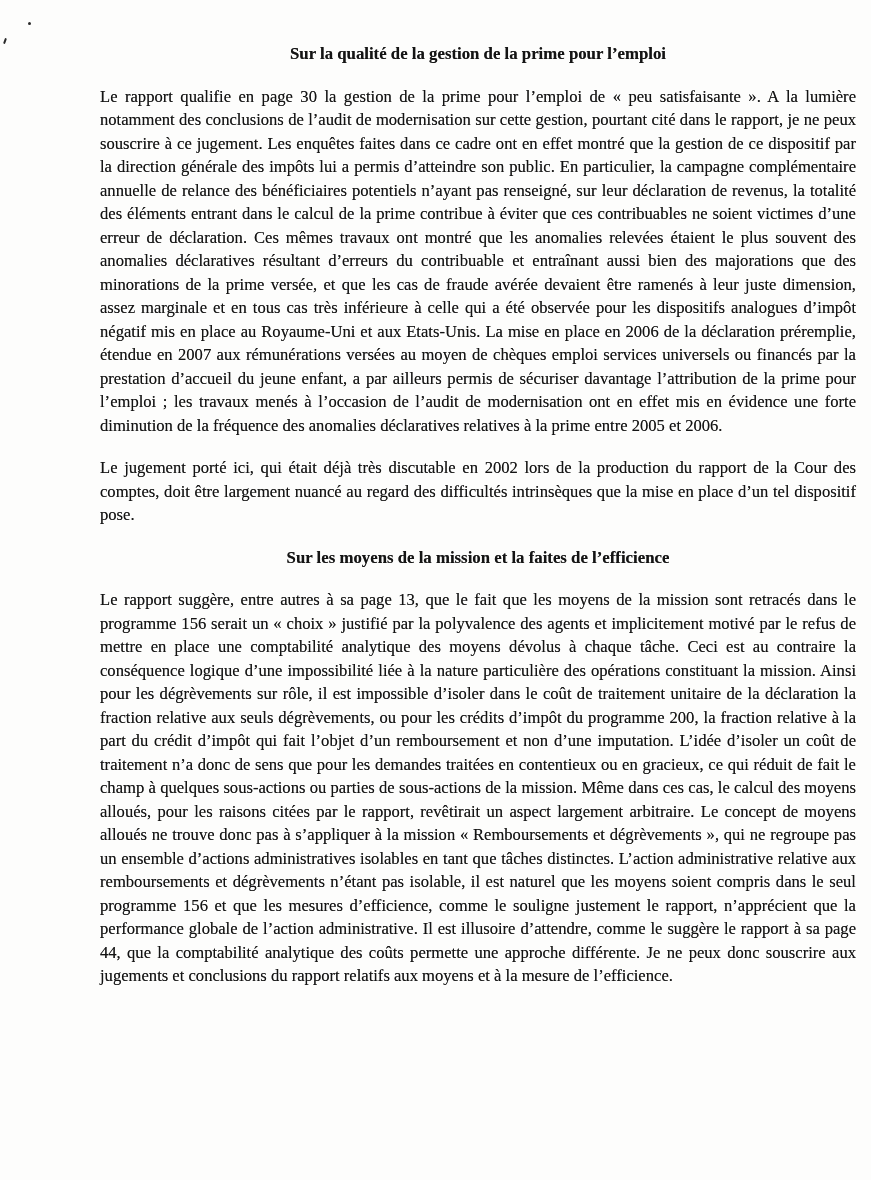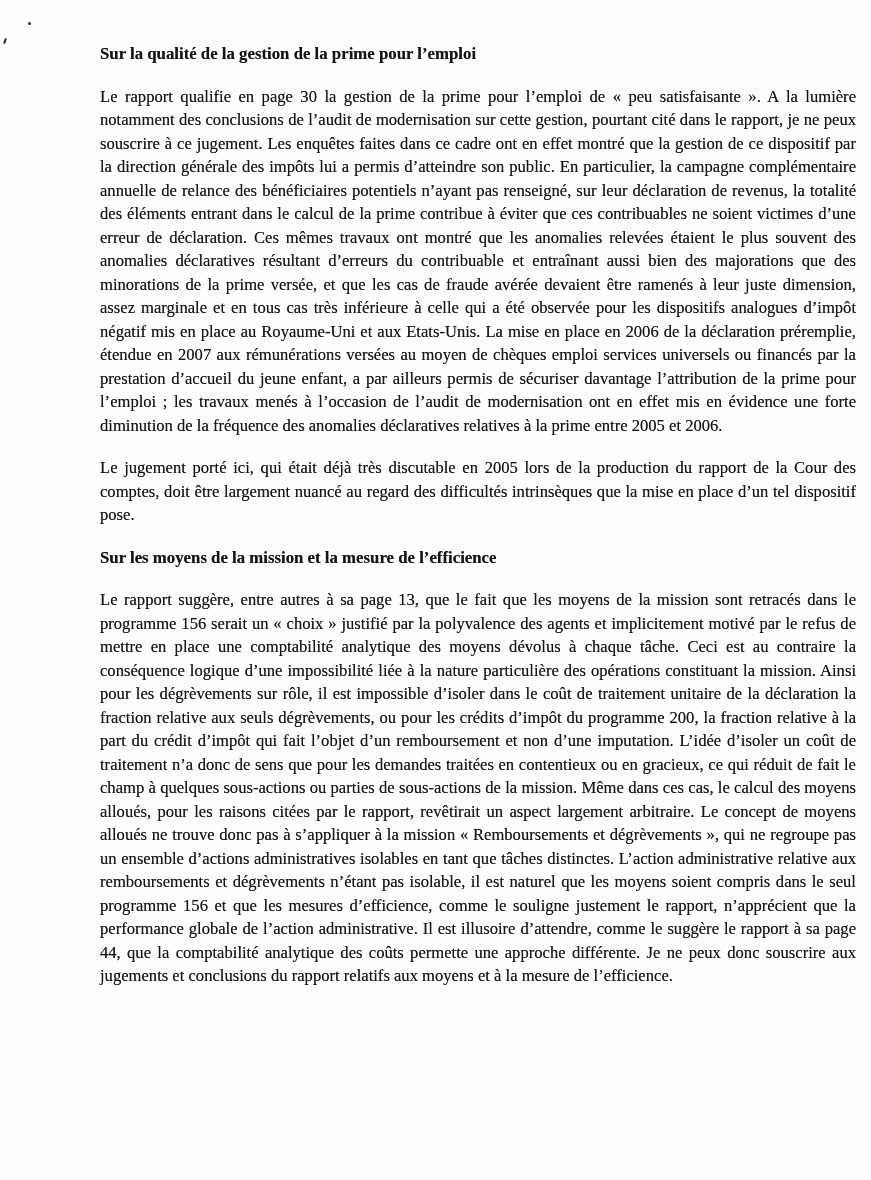--- a/index.html
+++ b/index.html
@@ -21,21 +21,21 @@
     top: 42px;
     width: 756px;
     font-size: 16.6px;
     line-height: 23.5px;
     text-align: justify;
     text-shadow: 0 0 0.3px rgba(0,0,0,0.55); 
   }
   .heading {
     font-size: 16.8px;
     font-weight: bold;
-    text-align: left;
+    text-align: center;
     margin: 0 0 19px 0;
   }
   .para {
     margin: 0 0 19px 0;
   }
   .para:last-child {
     margin-bottom: 3px;
   }
   
   .artifact {
@@ -63,19 +63,19 @@
 
 <span class="artifact speck-dot"></span>
 <span class="artifact speck-tick"></span>
 
 <div class="page-content">
 
   <h2 class="heading">Sur la qualité de la gestion de la prime pour l’emploi</h2>
 
   <p class="para">Le rapport qualifie en page 30 la gestion de la prime pour l’emploi de « peu satisfaisante ». A la lumière notamment des conclusions de l’audit de modernisation sur cette gestion, pourtant cité dans le rapport, je ne peux souscrire à ce jugement. Les enquêtes faites dans ce cadre ont en effet montré que la gestion de ce dispositif par la direction générale des impôts lui a permis d’atteindre son public. En particulier, la campagne complémentaire annuelle de relance des bénéficiaires potentiels n’ayant pas renseigné, sur leur déclaration de revenus, la totalité des éléments entrant dans le calcul de la prime contribue à éviter que ces contribuables ne soient victimes d’une erreur de déclaration. Ces mêmes travaux ont montré que les anomalies relevées étaient le plus souvent des anomalies déclaratives résultant d’erreurs du contribuable et entraînant aussi bien des majorations que des minorations de la prime versée, et que les cas de fraude avérée devaient être ramenés à leur juste dimension, assez marginale et en tous cas très inférieure à celle qui a été observée pour les dispositifs analogues d’impôt négatif mis en place au Royaume-Uni et aux Etats-Unis. La mise en place en 2006 de la déclaration préremplie, étendue en 2007 aux rémunérations versées au moyen de chèques emploi services universels ou financés par la prestation d’accueil du jeune enfant, a par ailleurs permis de sécuriser davantage l’attribution de la prime pour l’emploi ; les travaux menés à l’occasion de l’audit de modernisation ont en effet mis en évidence une forte diminution de la fréquence des anomalies déclaratives relatives à la prime entre 2005 et 2006.</p>
 
-  <p class="para">Le jugement porté ici, qui était déjà très discutable en 2005 lors de la production du rapport de la Cour des comptes, doit être largement nuancé au regard des difficultés intrinsèques que la mise en place d’un tel dispositif pose.</p>
+  <p class="para">Le jugement porté ici, qui était déjà très discutable en 2002 lors de la production du rapport de la Cour des comptes, doit être largement nuancé au regard des difficultés intrinsèques que la mise en place d’un tel dispositif pose.</p>
 
-  <h2 class="heading">Sur les moyens de la mission et la mesure de l’efficience</h2>
+  <h2 class="heading">Sur les moyens de la mission et la faites de l’efficience</h2>
 
   <p class="para">Le rapport suggère, entre autres à sa page 13, que le fait que les moyens de la mission sont retracés dans le programme 156 serait un « choix » justifié par la polyvalence des agents et implicitement motivé par le refus de mettre en place une comptabilité analytique des moyens dévolus à chaque tâche. Ceci est au contraire la conséquence logique d’une impossibilité liée à la nature particulière des opérations constituant la mission. Ainsi pour les dégrèvements sur rôle, il est impossible d’isoler dans le coût de traitement unitaire de la déclaration la fraction relative aux seuls dégrèvements, ou pour les crédits d’impôt du programme 200, la fraction relative à la part du crédit d’impôt qui fait l’objet d’un remboursement et non d’une imputation. L’idée d’isoler un coût de traitement n’a donc de sens que pour les demandes traitées en contentieux ou en gracieux, ce qui réduit de fait le champ à quelques sous-actions ou parties de sous-actions de la mission. Même dans ces cas, le calcul des moyens alloués, pour les raisons citées par le rapport, revêtirait un aspect largement arbitraire. Le concept de moyens alloués ne trouve donc pas à s’appliquer à la mission « Remboursements et dégrèvements », qui ne regroupe pas un ensemble d’actions administratives isolables en tant que tâches distinctes. L’action administrative relative aux remboursements et dégrèvements n’étant pas isolable, il est naturel que les moyens soient compris dans le seul programme 156 et que les mesures d’efficience, comme le souligne justement le rapport, n’apprécient que la performance globale de l’action administrative. Il est illusoire d’attendre, comme le suggère le rapport à sa page 44, que la comptabilité analytique des coûts permette une approche différente. Je ne peux donc souscrire aux jugements et conclusions du rapport relatifs aux moyens et à la mesure de l’efficience.</p>
 
 </div>
 
 </body></html>

